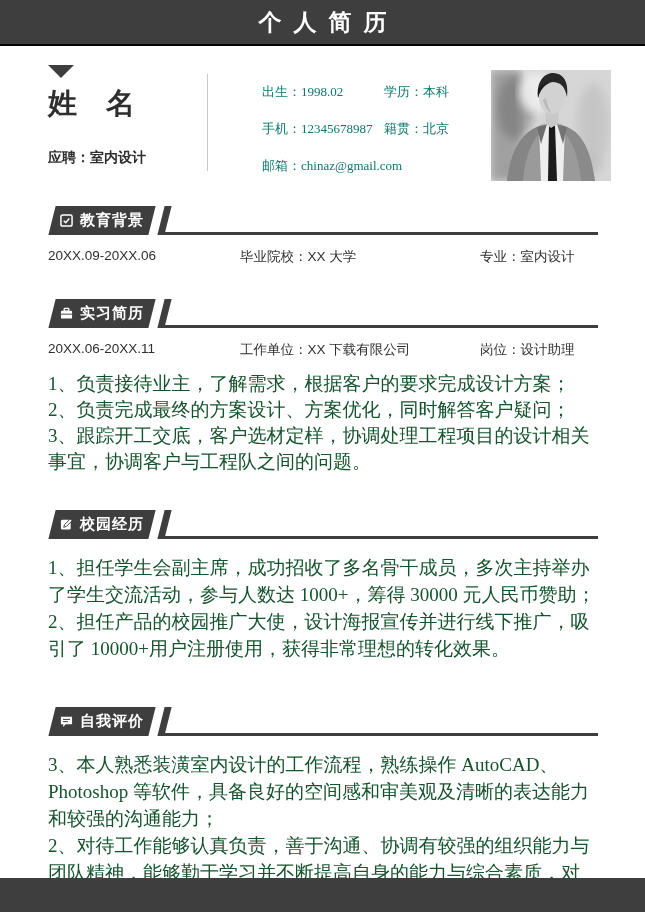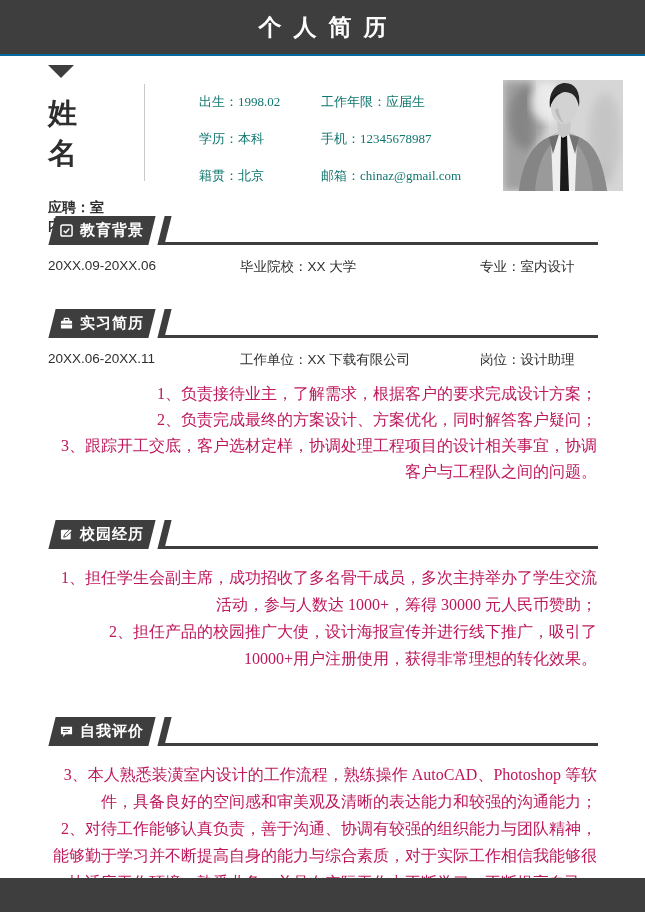--- a/index.html
+++ b/index.html
@@ -3,21 +3,21 @@
 <meta charset="utf-8">
 <style>
   * { margin:0; padding:0; box-sizing:border-box; }
   html,body { width:645px; }
   body {
     width:645px; height:912px; position:relative; background:#ffffff; overflow:hidden;
     font-family:"Liberation Serif","DejaVu Serif",serif; color:#333;
   }
   
   .top-bar {
-    height:56px; background:#3e3e3e; border-bottom:2px solid #0369a1;
+    height:46px; background:#3e3e3e; border-bottom:2px solid #000000;
     display:flex; align-items:center; justify-content:center;
   }
   .top-bar h1 {
     color:#fff; font-family:"Liberation Sans","DejaVu Sans",sans-serif;
     font-size:23px; font-weight:bold; letter-spacing:12px; padding-left:12px;
   }
   .notch {
     position:absolute; top:65px; left:48px; width:0; height:0;
     border-left:13px solid transparent; border-right:13px solid transparent;
     border-top:13px solid #3e3e3e;
@@ -61,21 +61,21 @@
   .meta {
     display:flex; margin-top:13px;
     font-family:"Liberation Sans","DejaVu Sans",sans-serif;
     font-size:13.5px; font-weight:normal; color:#2e2e2e;
   }
   .m-date { width:192px; }
   .m-mid { width:240px; }
   .m-right { flex:1; }
   .honors { margin-top:9px; font-size:13px; color:#333; }
   .honors b { font-weight:bold; color:#222; }
-  .item-list { margin-top:12px; font-size:16px; color:#be185d;text-align:right; }
+  .item-list { margin-top:12px; font-size:19px; color:#14532d; }
   .item-line { line-height:26px; }
   .item-para { line-height:27px; }
   
   #sec-education { margin-top:21px; }
   #sec-internship { margin-top:33px; }
   #sec-campus { margin-top:35px; }
   #sec-selfeval { margin-top:45px; }
   #sec-campus .item-list, #sec-selfeval .item-list { margin-top:15px; }
   
   .bottom-bar { position:absolute; left:0; bottom:0; width:645px; height:34px; background:#3e3e3e; }
@@ -89,21 +89,20 @@
 <div class="notch"></div>
 
 <section class="profile">
   <div class="profile-left">
     <div class="name">姓　名</div>
     <div class="apply">应聘：室内设计</div>
   </div>
   <div class="v-divider"></div>
   <div class="info-grid">
     <div class="info-cell"><span>出生：</span><span>1998.02</span></div>
-    <div class="info-cell"><span>工作年限：</span><span>应届生</span></div>
     <div class="info-cell"><span>学历：</span><span>本科</span></div>
     <div class="info-cell"><span>手机：</span><span>12345678987</span></div>
     <div class="info-cell"><span>籍贯：</span><span>北京</span></div>
     <div class="info-cell"><span>邮箱：</span><span>chinaz@gmail.com</span></div>
   </div>
   <div class="photo">
     <svg viewBox="0 0 120 111" xmlns="http://www.w3.org/2000/svg">
       <defs>
           <filter id="blur1">
             <feGaussianBlur stdDeviation="4"></feGaussianBlur>

